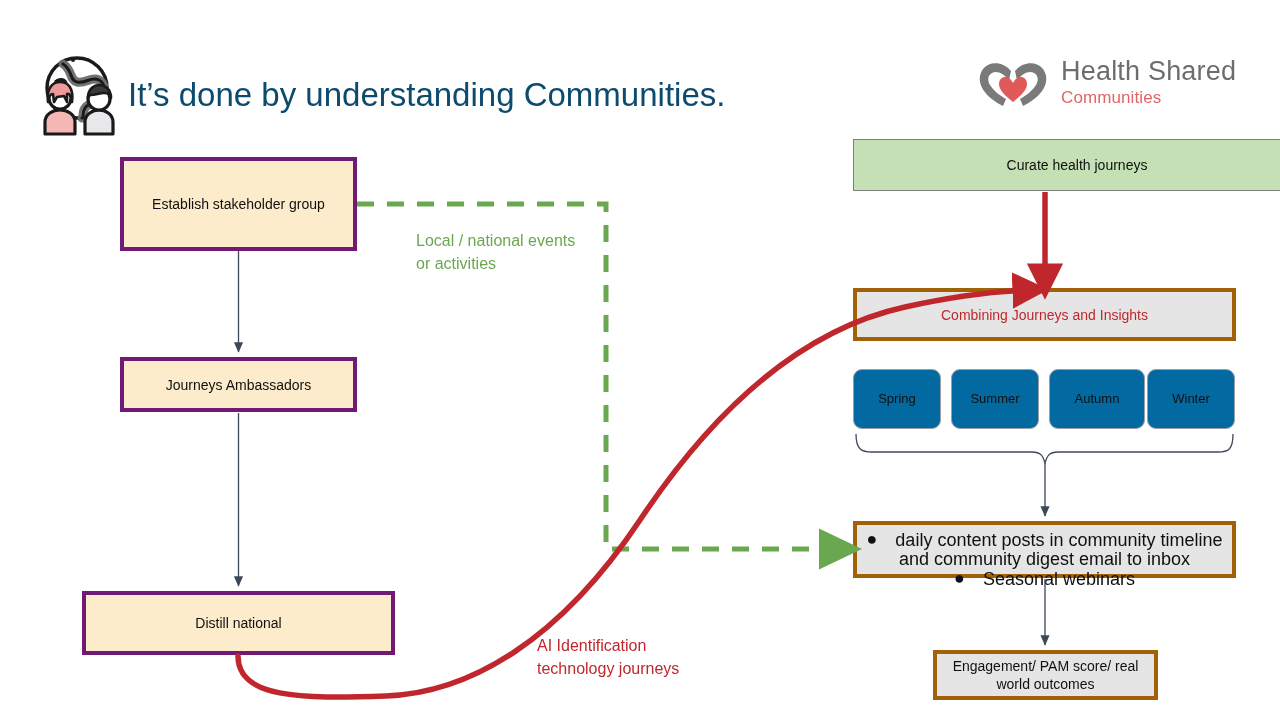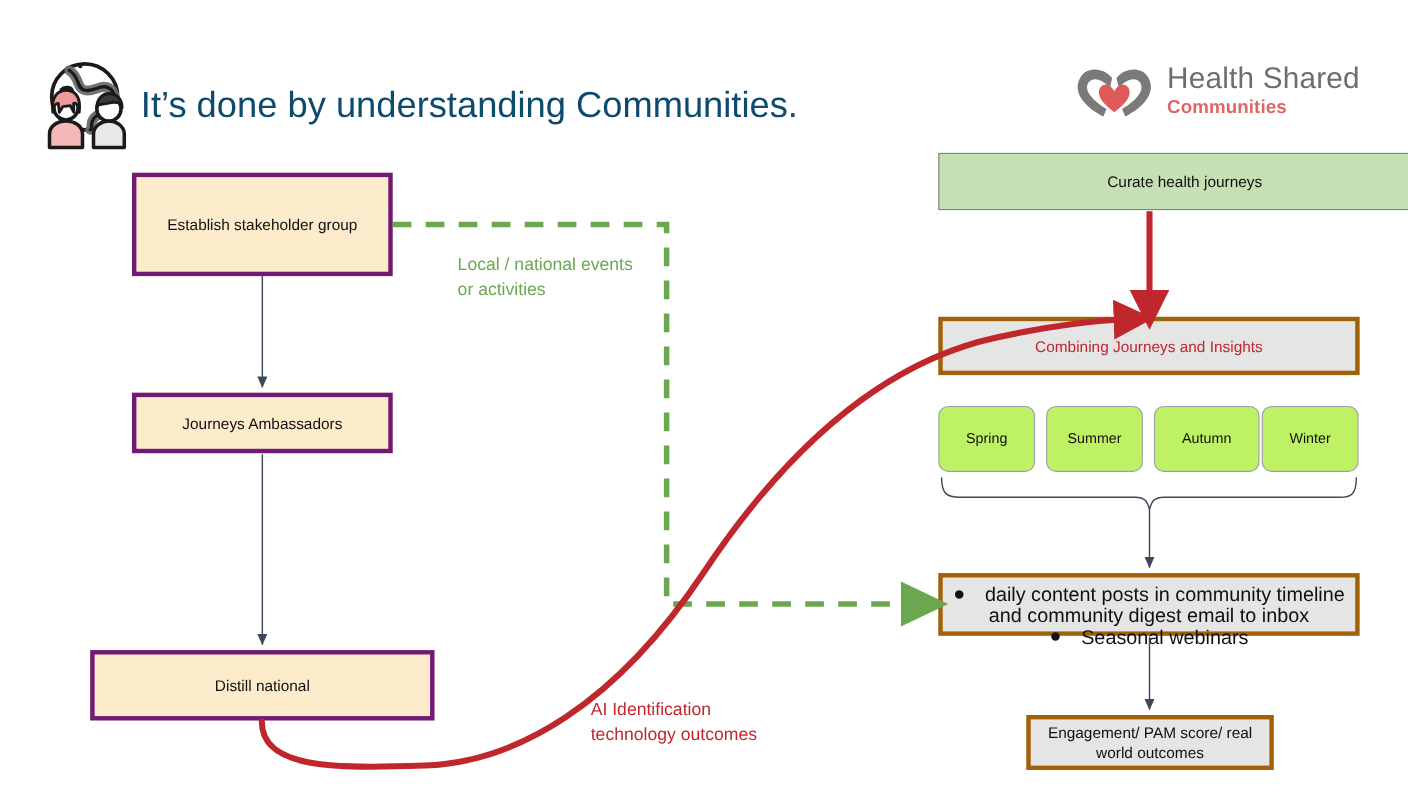--- a/index.html
+++ b/index.html
@@ -18,36 +18,36 @@
     font-family:"Liberation Sans",sans-serif;white-space:nowrap;
   }
   #brand-logo{position:absolute;left:973px;top:55px;width:272px;height:60px;}
   #brand-mark{position:absolute;left:0;top:4px;width:80px;height:52px;}
   #brand-text{position:absolute;left:88px;top:0px;width:190px;}
   #brand-name{
     font-size:27px;line-height:32px;color:#6d6d6d;
     letter-spacing:.2px;font-family:"Liberation Sans",sans-serif;
   }
   #brand-sub{
-    font-size:17px;line-height:21px;color:#e06666;font-weight:bold;
+    font-size:17px;line-height:21px;color:#e06666;font-weight:normal;
     letter-spacing:.1px;font-family:"Liberation Sans",sans-serif;
   }
 
   
   .fbox{
     position:absolute;box-sizing:border-box;
     display:flex;align-items:center;justify-content:center;text-align:center;
     font-size:14px;line-height:18px;color:#101010;
     font-family:"Liberation Sans",sans-serif;
   }
   .cream{background:#fdeccb;border:4px solid #701a75;}
   .green{background:#c5e0b4;border:1px solid #7f7f7f;}
   .grey{background:#e5e5e5;border:4px solid #a16207;}
   .season{
-    background:#bef264;border:1px solid #99a0aa;border-radius:9px;
+    background:#0369a1;border:1px solid #99a0aa;border-radius:9px;
     font-size:13px;
   }
   .redtext{color:#c0272d;}
 
   
   #box-establish{left:120px;top:157px;width:237px;height:94px;}
   #box-interview{left:120px;top:357px;width:237px;height:55px;}
   #box-distill{left:82px;top:591px;width:313px;height:64px;}
 
   
@@ -157,21 +157,21 @@
   <div class="fbox grey" id="box-bullets">
     <ul class="blist">
       <li><span class="bullet-dot">●</span><span>daily content posts in community timeline and community digest email to inbox</span></li>
       <li><span class="bullet-dot">●</span><span>Seasonal webinars</span></li>
     </ul>
   </div>
 
   <div class="fbox grey" id="box-outcomes">Engagement/  PAM score/ real world outcomes</div>
 
   <div id="label-events">Local / national events or activities</div>
-  <div id="label-ai">AI Identification technology outcomes</div>
+  <div id="label-ai">AI Identification technology journeys</div>
 
   <svg id="redcurve" viewBox="0 0 1280 720">
     <defs>
       <marker id="arrow-red" markerWidth="7" markerHeight="7" refX="3.2" refY="3.5" orient="auto">
         <path d="M0,0.2 L6.6,3.5 L0,6.8 z" fill="#c0272d"></path>
       </marker>
       <marker id="arrow-red-down" markerWidth="7" markerHeight="7" refX="3.2" refY="3.5" orient="auto">
         <path d="M0,0.2 L6.6,3.5 L0,6.8 z" fill="#c0272d"></path>
       </marker>
     </defs>

